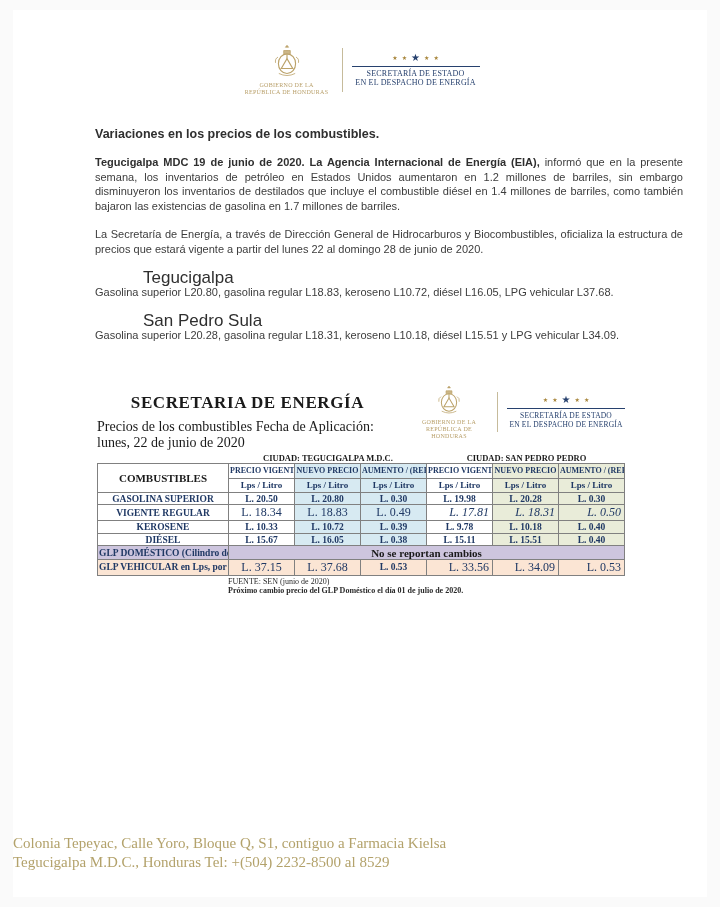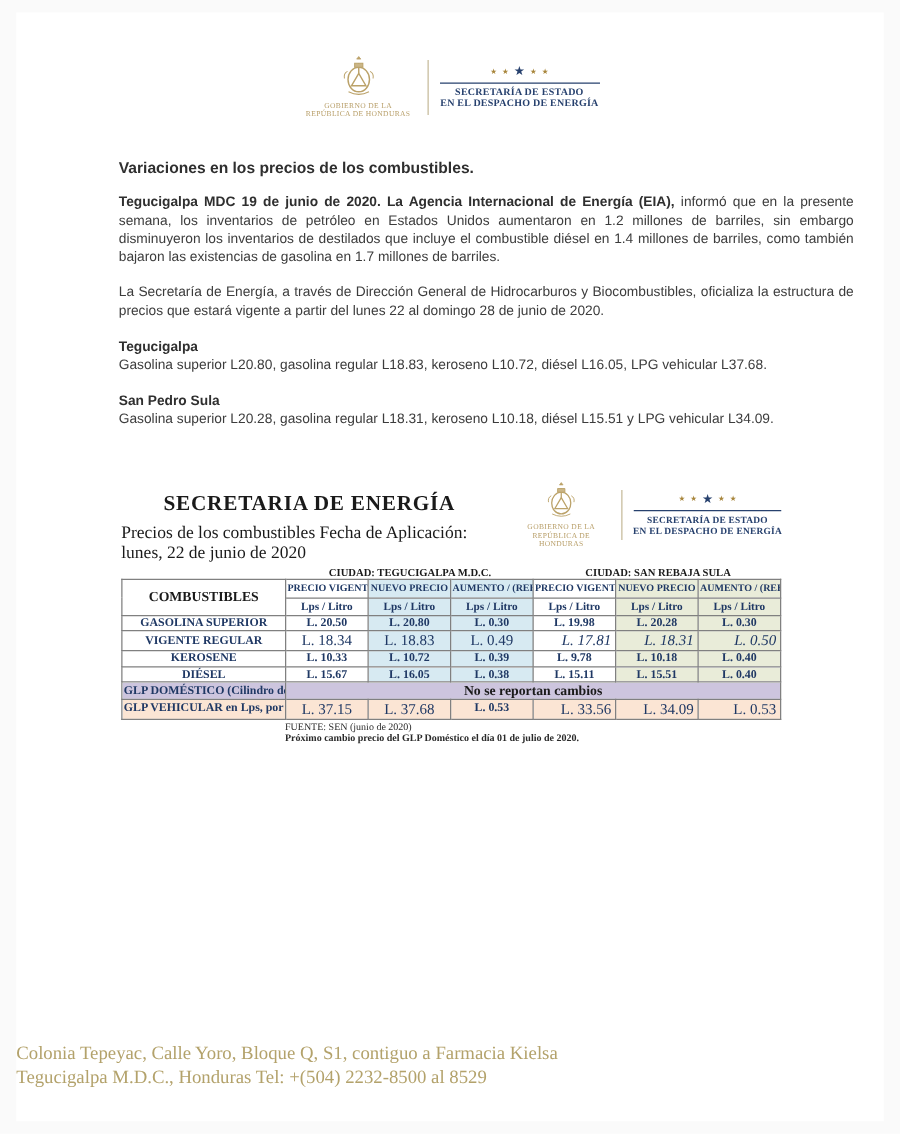--- a/index.html
+++ b/index.html
@@ -22,34 +22,34 @@
     font-family:"Liberation Serif",serif;color:#b9a06b;
     font-size:6px;line-height:7px;text-align:center;letter-spacing:.3px;margin-top:2px;
   }
   .logo-divider{width:1px;background:#c6bb9b;height:44px;}
   .org-block{display:flex;flex-direction:column;align-items:center;width:128px;}
   .stars{display:flex;align-items:center;gap:4px;line-height:10px;margin-bottom:2px;}
   .star-s{color:#a8863c;font-size:6px;}
   .star-b{color:#27416e;font-size:10px;}
   .org-rule{width:100%;border-top:1.5px solid #27416e;margin:1px 0 2px 0;}
   .org-name{
-    font-family:"Liberation Serif",serif;font-weight:bold;color:#27416e;
+    font-family:"Liberation Serif",serif;font-weight:normal;color:#27416e;
     font-size:8px;line-height:9.5px;text-align:center;letter-spacing:.2px;white-space:nowrap;
   }
   .mini .coa-wrap{width:78px;}
   .mini .org-block{width:118px;}
   .mini .org-name{font-size:7.5px;line-height:9px;}
   .mini .logo-divider{height:40px;}
 
   
   .content{margin-left:82px;width:588px;color:#3c3c3c;}
   .doc-title{font-weight:bold;font-size:12.5px;color:#2f2f2f;margin-top:31px;}
   .para{font-size:11px;line-height:14.6px;text-align:justify;margin-top:14px;}
   .para b{color:#2f2f2f;}
-  .city-head{font-weight:bold;font-size:11px;color:#2f2f2f;margin-top:14px;line-height:14.6px;}
+  .city-head{font-weight:normal;font-size:17px;color:#2f2f2f;margin-top:14px;line-height:14.6px;margin-left:48px;}
   .price-line{font-size:11px;line-height:14.6px;}
 
   
   .tbl-section{margin-left:84px;width:528px;margin-top:42px;}
   .tbl-head{display:flex;align-items:flex-start;}
   .tbl-head-left{width:382px;}
   .tbl-title{
     font-family:"Liberation Serif",serif;font-weight:bold;font-size:17px;
     color:#1a1a1a;text-align:center;letter-spacing:.6px;margin-top:8px;
   }
@@ -199,21 +199,21 @@
           <div class="org-rule"></div>
           <div class="org-name">SECRETARÍA DE ESTADO</div>
           <div class="org-name">EN EL DESPACHO DE ENERGÍA</div>
         </div>
       </div>
     </div>
 
     <div class="city-row">
       <div class="city-sp"></div>
       <div class="city-a">CIUDAD: TEGUCIGALPA M.D.C.</div>
-      <div class="city-b">CIUDAD: SAN REBAJA SULA</div>
+      <div class="city-b">CIUDAD: SAN PEDRO PEDRO</div>
     </div>
 
     <table class="price-table">
       <colgroup>
         <col class="col-lbl">
           <col class="col-val">
           <col class="col-val">
           <col class="col-val">
         <col class="col-val">
           <col class="col-val">

